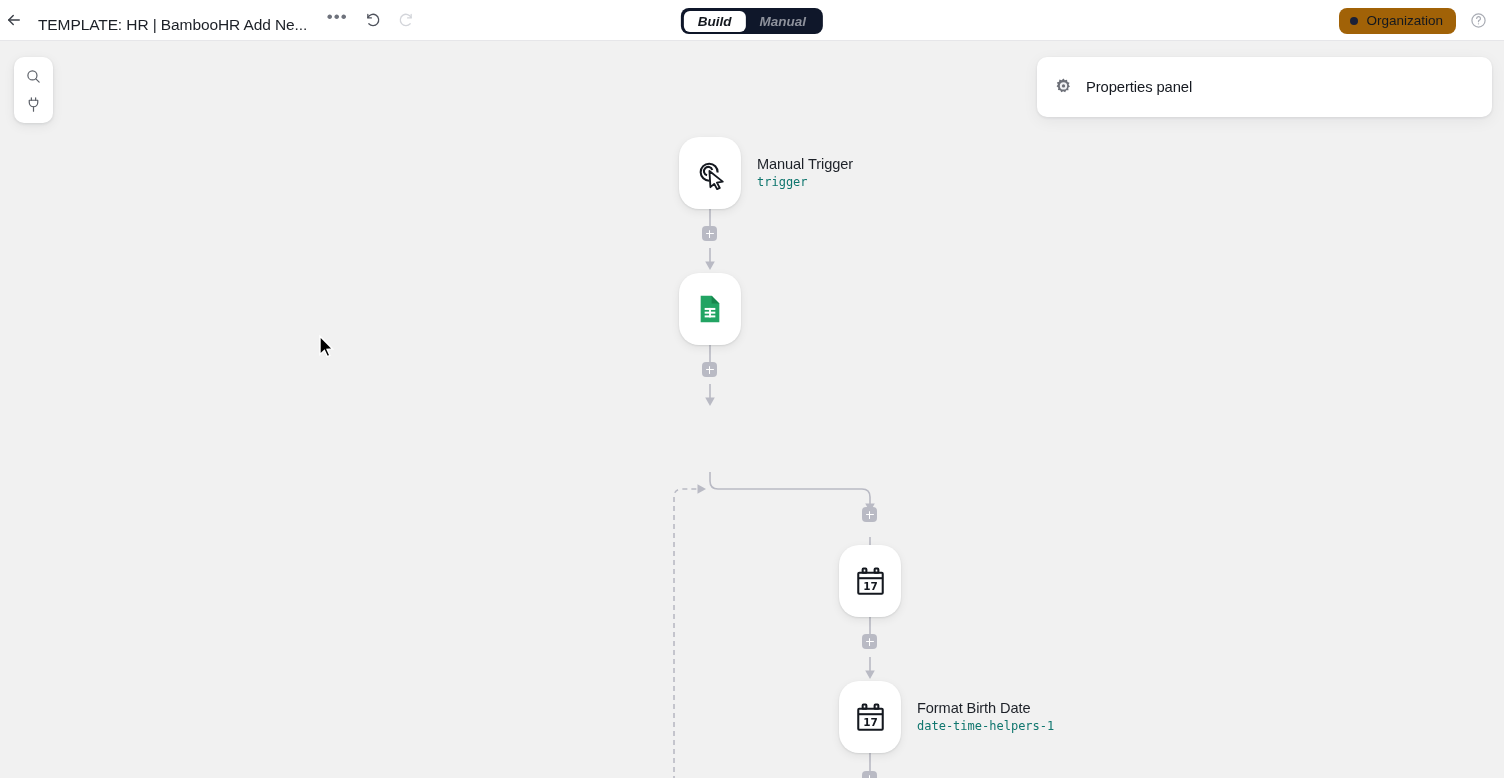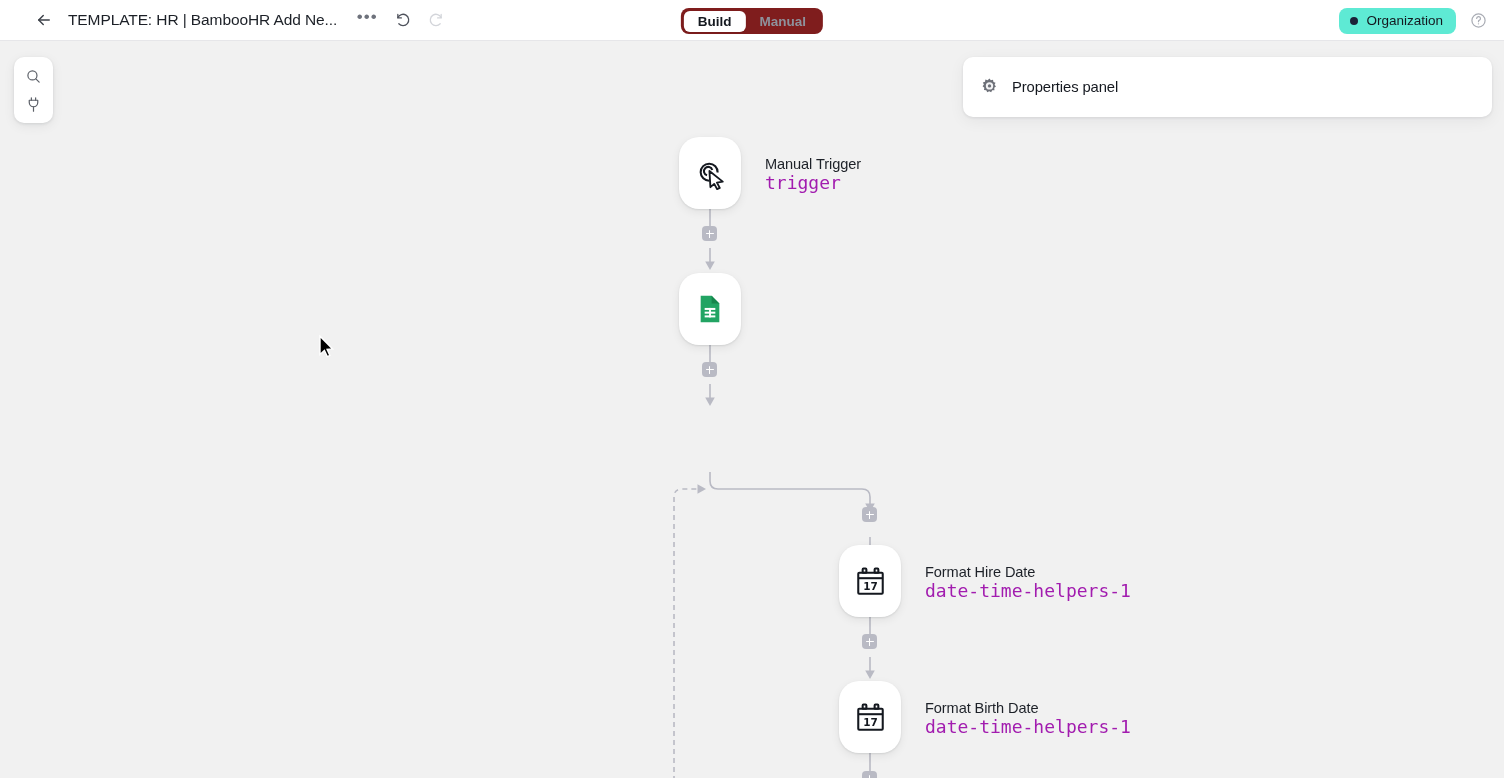--- a/index.html
+++ b/index.html
@@ -15,21 +15,21 @@
 
   
   .header {
     position: absolute; top: 0; left: 0;
     width: 1504px; height: 41px;
     background: #ffffff;
     border-bottom: 1px solid #e6e6e9;
     display: flex; align-items: center;
     z-index: 40;
   }
-  .hdr-left { display: flex; align-items: center; padding-left: 30px; }
+  .hdr-left { display: flex; align-items: flex-end; padding-left: 0; }
   .icon-btn {
     width: 28px; height: 28px;
     display: flex; align-items: center; justify-content: center;
     border-radius: 6px; cursor: pointer; background: transparent;
     border: none;
   }
   .back-arrow { color: #3c4048; }
   .doc-title {
     font-size: 15.5px; color: #1c2027; font-weight: 400;
     margin-left: 10px; white-space: nowrap;
@@ -40,39 +40,39 @@
     font-size: 17px; line-height: 10px; letter-spacing: 1px;
     padding-bottom: 6px;
   }
   .undo-btn { margin-left: 8px; color: #4e525c; }
   .redo-btn { margin-left: 4px; color: #d3d5da; }
 
   
   .tabgroup {
     position: absolute; left: 50%; top: 8px;
     transform: translateX(-50%);
-    display: flex; background: #7f1d1d;
+    display: flex; background: #0f172a;
     border-radius: 8px; padding: 3px;
-    height: 26px; align-items: center;
+    height: 26px; align-items: center; font-style: italic;
   }
   .tab {
     font-size: 13.5px; font-weight: 700;
     padding: 0 14px; height: 21px; line-height: 21px;
     border-radius: 6px; cursor: pointer; color: #8e929c;
     white-space: nowrap;
   }
   .tab.active { background: #ffffff; color: #14181f; box-shadow: 0 1px 2px rgba(0,0,0,.09); }
 
   .hdr-right {
     position: absolute; right: 12px; top: 0; height: 41px;
     display: flex; align-items: center; gap: 4px;
   }
   .org-chip {
     display: flex; align-items: center; gap: 8px;
-    background: #5eead4; border-radius: 8px;
+    background: #a16207; border-radius: 8px;
     height: 26px; padding: 0 13px 0 11px; cursor: pointer;
   }
   .org-dot { width: 8px; height: 8px; border-radius: 50%; background: #1b2138; }
   .org-label { font-size: 13.5px; color: #14181f; white-space: nowrap; }
   .help-btn { margin-left: 4px; color: #a9acb4; }
 
   
   .left-toolbar {
     position: absolute; left: 14px; top: 57px;
     width: 39px; background: #ffffff;
@@ -84,21 +84,21 @@
   }
   .tool-btn {
     width: 30px; height: 28px;
     display: flex; align-items: center; justify-content: center;
     border-radius: 7px; cursor: pointer; color: #5c6068;
   }
 
   
   .props-panel {
     position: absolute; right: 12px; top: 57px;
-    width: 529px; height: 60px;
+    width: 455px; height: 60px;
     background: #ffffff; border-radius: 10px;
     box-shadow: 0 1px 3px rgba(20,24,31,.09), 0 4px 16px rgba(20,24,31,.06);
     display: flex; align-items: center; padding-left: 16px;
     z-index: 30;
   }
   .props-gear { width: 21px; height: 21px; flex: 0 0 auto; }
   .props-title {
     font-size: 14.8px; color: #14181f; margin-left: 12px;
     letter-spacing: -0.1px;
   }
@@ -118,28 +118,28 @@
     display: flex; align-items: center;
     cursor: pointer;
   }
   .node-box {
     width: 62px; height: 72px;
     background: #ffffff; border-radius: 20px;
     box-shadow: 0 1px 2px rgba(23,26,33,.10), 0 3px 10px rgba(23,26,33,.07);
     display: flex; align-items: center; justify-content: center;
     flex: 0 0 auto;
   }
-  .node-text { margin-left: 24px; }
+  .node-text { margin-left: 16px; }
   .node-title {
     font-size: 14.6px; color: #1d2128; letter-spacing: -0.1px;
     white-space: nowrap; line-height: 18px;
   }
   .node-id {
     font-family: "DejaVu Sans Mono", monospace;
-    font-size: 18px; color: #a21caf;
+    font-size: 12px; color: #0f766e;
     white-space: nowrap; line-height: 17px; margin-top: 1px;
   }
 
   
   .plus-btn {
     position: absolute;
     width: 15px; height: 15px;
     background: #b9bac4; border-radius: 4px;
     display: flex; align-items: center; justify-content: center;
     cursor: pointer; z-index: 6;
@@ -318,24 +318,20 @@
         <svg width="33" height="33" viewBox="0 0 24 24">
           <g fill="none" stroke="#14181f" stroke-width="1.5">
             <rect x="3.1" y="5.6" width="17.8" height="15.3" rx="0.7"></rect>
             <line x1="3.1" y1="9.6" x2="20.9" y2="9.6"></line>
             <rect x="6.3" y="2.6" width="2.7" height="3" rx="0.6"></rect>
             <rect x="15.0" y="2.6" width="2.7" height="3" rx="0.6"></rect>
           </g>
           <text x="12" y="18.4" font-family="DejaVu Sans, sans-serif" font-size="7.6" font-weight="bold" fill="#14181f" text-anchor="middle">17</text>
         </svg>
       </div>
-      <div class="node-text">
-        <div class="node-title">Format Hire Date</div>
-        <div class="node-id">date-time-helpers-1</div>
-      </div>
     </div>
 
     <div class="node" style="left:839px; top:640px;">
       <div class="node-box">
         <svg width="33" height="33" viewBox="0 0 24 24">
           <g fill="none" stroke="#14181f" stroke-width="1.5">
             <rect x="3.1" y="5.6" width="17.8" height="15.3" rx="0.7"></rect>
             <line x1="3.1" y1="9.6" x2="20.9" y2="9.6"></line>
             <rect x="6.3" y="2.6" width="2.7" height="3" rx="0.6"></rect>
             <rect x="15.0" y="2.6" width="2.7" height="3" rx="0.6"></rect>

